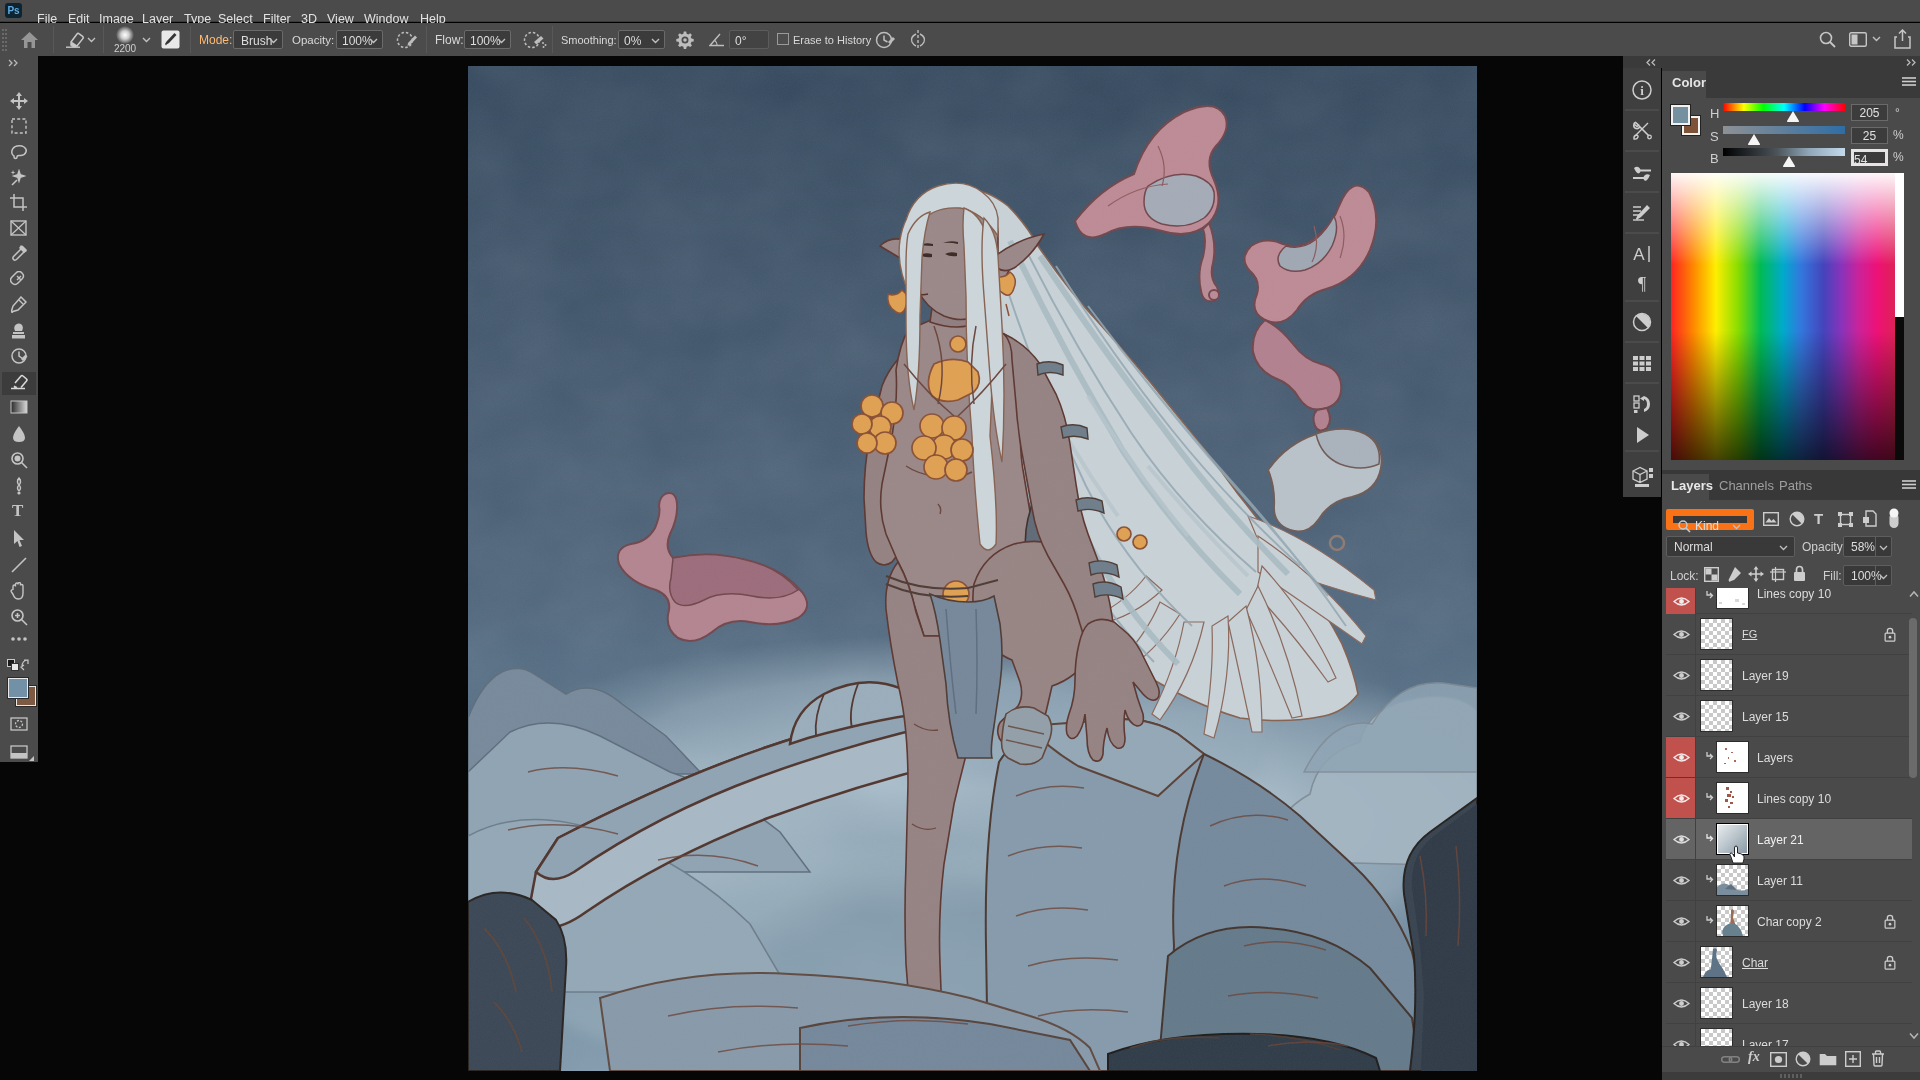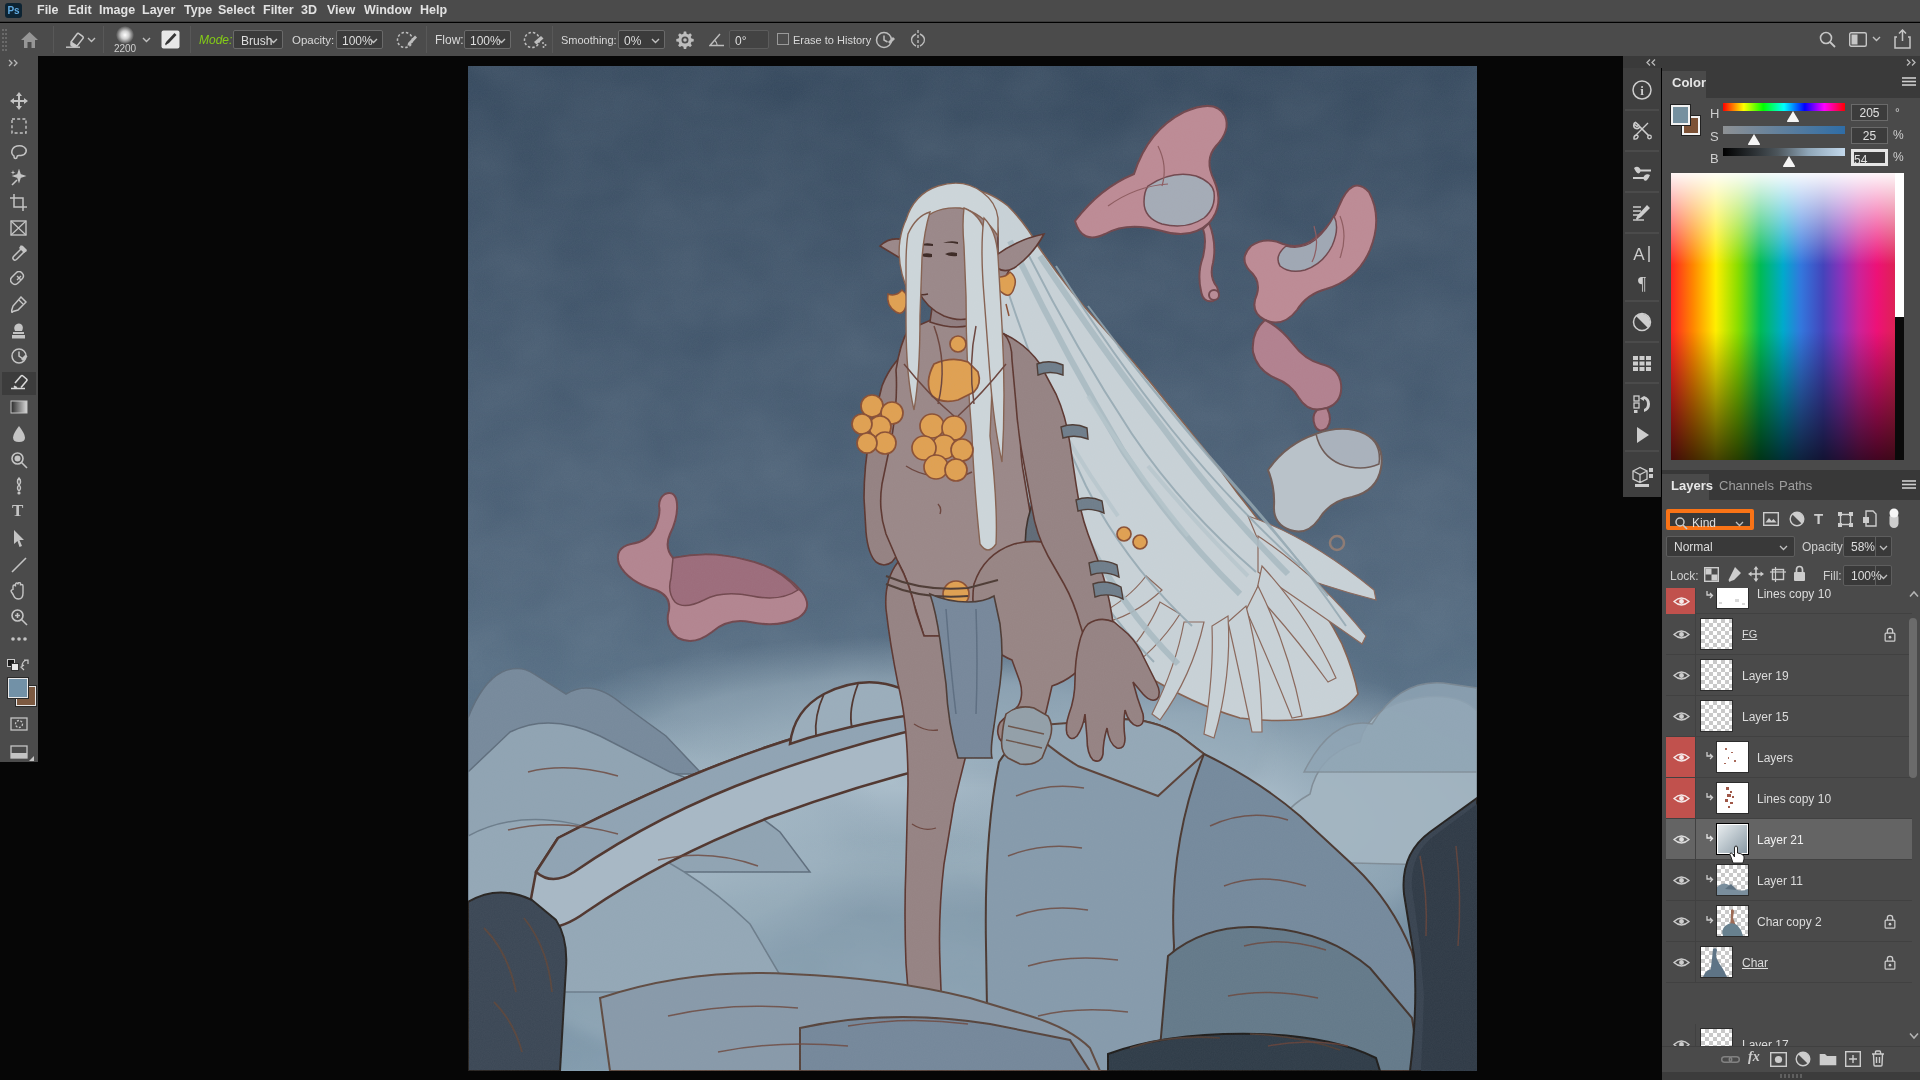--- a/index.html
+++ b/index.html
@@ -1,19 +1,19 @@
 <!DOCTYPE html>
 <html><head>
 <meta charset="utf-8">
 <style>
   * { margin:0; padding:0; box-sizing:border-box; }
   html,body { width:1920px; height:1080px; overflow:hidden; background:#000; font-family:"Liberation Sans", sans-serif; }
   .abs { position:absolute; }
   #menubar { position:absolute; left:0; top:0; width:1920px; height:22px; background:#4b4b4b; border-bottom:1px solid #3a3a3a; color:#e2e2e2; font-size:12.5px; }
-  #menubar .mi { position:absolute; top:3px;font-weight:bold; }
+  #menubar .mi { position:absolute; top:12px; }
   #optionsbar { position:absolute; left:0; top:23px; width:1920px; height:33px; background:#4b4b4b; color:#d8d8d8; font-size:12px; }
   .sep { position:absolute; top:3px; height:27px; width:1px; background:#404040; border-right:1px solid #585858; }
   .obox { position:absolute; background:#3b3b3b; border:1px solid #6a6a6a; border-radius:2px; height:19px; color:#dedede; font-size:12px; }
   #toolbar { position:absolute; left:0; top:56px; width:38px; height:706px; background:#4b4b4b; }
   #pasteboard { position:absolute; left:38px; top:56px; width:1585px; height:1024px; background:#060606; }
   #belowtools { position:absolute; left:0; top:762px; width:38px; height:318px; background:#060606; }
   #canvas { position:absolute; left:468px; top:66px; width:1009px; height:1005px; }
   #rightstrip { position:absolute; left:1623px; top:56px; width:38px; height:441px; background:#3f3f3f; }
   #rightstripblack { position:absolute; left:1623px; top:497px; width:39px; height:583px; background:#060606; }
   #topbarright { position:absolute; left:1623px; top:56px; width:297px; height:12px; background:#3a3a3a; z-index:5; }
@@ -90,21 +90,21 @@
   <div class="abs" style="left:110px; top:20px; width:30px; text-align:center; font-size:10px; color:#d0d0d0;">2200</div>
   <svg class="abs" style="left:142px; top:14px;" width="9" height="6" viewBox="0 0 9 6">
       <path d="M1 1 L4.5 4.5 L8 1" stroke="#c0c0c0" stroke-width="1.4" fill="none"></path>
     </svg>
 
   <svg class="abs" style="left:161px; top:7px;" width="19" height="19" viewBox="0 0 19 19">
       <rect x="0.5" y="0.5" width="18" height="18" rx="2" fill="#e8e8e8"></rect>
       <path d="M13.5 3 L15.5 5 L8 13 L5.5 14.5 L5 15.5 L4 14 L5.5 11.5 Z" fill="#353535"></path>
     </svg>
   <div class="sep" style="left:190px;"></div>
-  <div class="abs" style="left:199px; top:10px; color:#84cc16;font-style:italic;">Mode:</div>
+  <div class="abs" style="left:199px; top:10px; color:#fdba74;">Mode:</div>
   <div class="obox" style="left:233px; top:7px; width:50px;">
       <span style="position:absolute; left:7px; top:3px;">Brush</span>
       <svg style="position:absolute; right:4px; top:7px;" width="9" height="6" viewBox="0 0 9 6">
         <path d="M1 1 L4.5 4.5 L8 1" stroke="#c0c0c0" stroke-width="1.4" fill="none"></path>
       </svg>
     </div>
   <div class="abs" style="left:292px; top:10.5px; color:#d8d8d8; font-size:11.5px;">Opacity:</div>
   <div class="obox" style="left:336px; top:7px; width:47px;">
       <span style="position:absolute; left:5px; top:3px;">100%</span>
       <svg style="position:absolute; right:4px; top:7px;" width="9" height="6" viewBox="0 0 9 6">
@@ -708,21 +708,21 @@
   <div class="abs" style="left:57px; top:422px; font-size:13px; color:#9f9f9f;">Channels</div>
   <div class="abs" style="left:117px; top:422px; font-size:13px; color:#9f9f9f;">Paths</div>
   <svg class="abs" style="left:240px; top:424px;" width="14" height="10" viewBox="0 0 14 10">
       <g stroke="#cdcdcd" stroke-width="1.6">
         <line x1="0" y1="1" x2="14" y2="1"></line>
         <line x1="0" y1="4.5" x2="14" y2="4.5"></line>
         <line x1="0" y1="8" x2="14" y2="8"></line>
       </g>
     </svg>
 
-  <div class="abs" style="left:4px; top:453px; width:88px; height:21px; background:#393939; border:4px solid #f97316; border-radius:2px;">
+  <div class="abs" style="left:4px; top:453px; width:88px; height:21px; background:#393939; border:7px solid #f97316; border-radius:2px;">
     <svg style="position:absolute; left:5px; top:4px;" width="13" height="13" viewBox="0 0 13 13">
         <circle cx="5" cy="5" r="4" fill="none" stroke="#c9c9c9" stroke-width="1.5"></circle>
         <path d="M8 8 L12 12" stroke="#c9c9c9" stroke-width="1.6"></path>
       </svg>
     <span style="position:absolute; left:22px; top:3px; font-size:12px; color:#dedede;">Kind</span>
     <svg style="position:absolute; right:6px; top:8px;" width="9" height="6" viewBox="0 0 9 6">
         <path d="M1 1 L4.5 4.5 L8 1" stroke="#c0c0c0" stroke-width="1.3" fill="none"></path>
       </svg>
   </div>
   <svg class="abs" style="left:101px; top:456px;" width="16" height="14" viewBox="0 0 16 14">
@@ -975,20 +975,30 @@
             <path d="M4 26 Q8 20 12 24 L10 30 L2 30 Z" fill="#5e7486"></path>
           </svg></div>
       <div class="lname" style="left:76px; text-decoration:underline;">Char</div>
       <svg style="position:absolute;right:16px;top:13px;" width="12" height="15" viewBox="0 0 13 17">
           <rect x="1" y="7" width="11" height="9" rx="1" fill="none" stroke="#cdcdcd" stroke-width="1.4"></rect>
           <path d="M3.5 7 L3.5 4.5 Q3.5 1.5 6.5 1.5 Q9.5 1.5 9.5 4.5 L9.5 7" fill="none" stroke="#cdcdcd" stroke-width="1.5"></path>
           <circle cx="6.5" cy="11.5" r="1.5" fill="#cdcdcd"></circle>
         </svg>
     </div>
 
+    <div class="lrow" style="top:395px;">
+      <div class="eyec">
+          <svg style="position:absolute;left:7px;top:15px;" width="17" height="11" viewBox="0 0 17 11">
+            <path d="M1 5.5 Q8.5 -1.5 16 5.5 Q8.5 12.5 1 5.5 Z" fill="none" stroke="#cdcdcd" stroke-width="1.4"></path>
+            <circle cx="8.5" cy="5.5" r="2.4" fill="#cdcdcd"></circle>
+          </svg>
+        </div>
+      <div class="thumb ck" style="left:35px;"></div>
+      <div class="lname" style="left:76px;">Layer 18</div>
+    </div>
 
     <div class="lrow" style="top:436px; height:22px; border-bottom:none;">
       <div class="eyec" style="height:22px;">
           <svg style="position:absolute;left:7px;top:15px;" width="17" height="11" viewBox="0 0 17 11">
             <path d="M1 5.5 Q8.5 -1.5 16 5.5 Q8.5 12.5 1 5.5 Z" fill="none" stroke="#cdcdcd" stroke-width="1.4"></path>
             <circle cx="8.5" cy="5.5" r="2.4" fill="#cdcdcd"></circle>
           </svg>
         </div>
       <div class="thumb ck" style="left:35px;"></div>
       <div class="lname" style="left:76px;">Layer 17</div>

